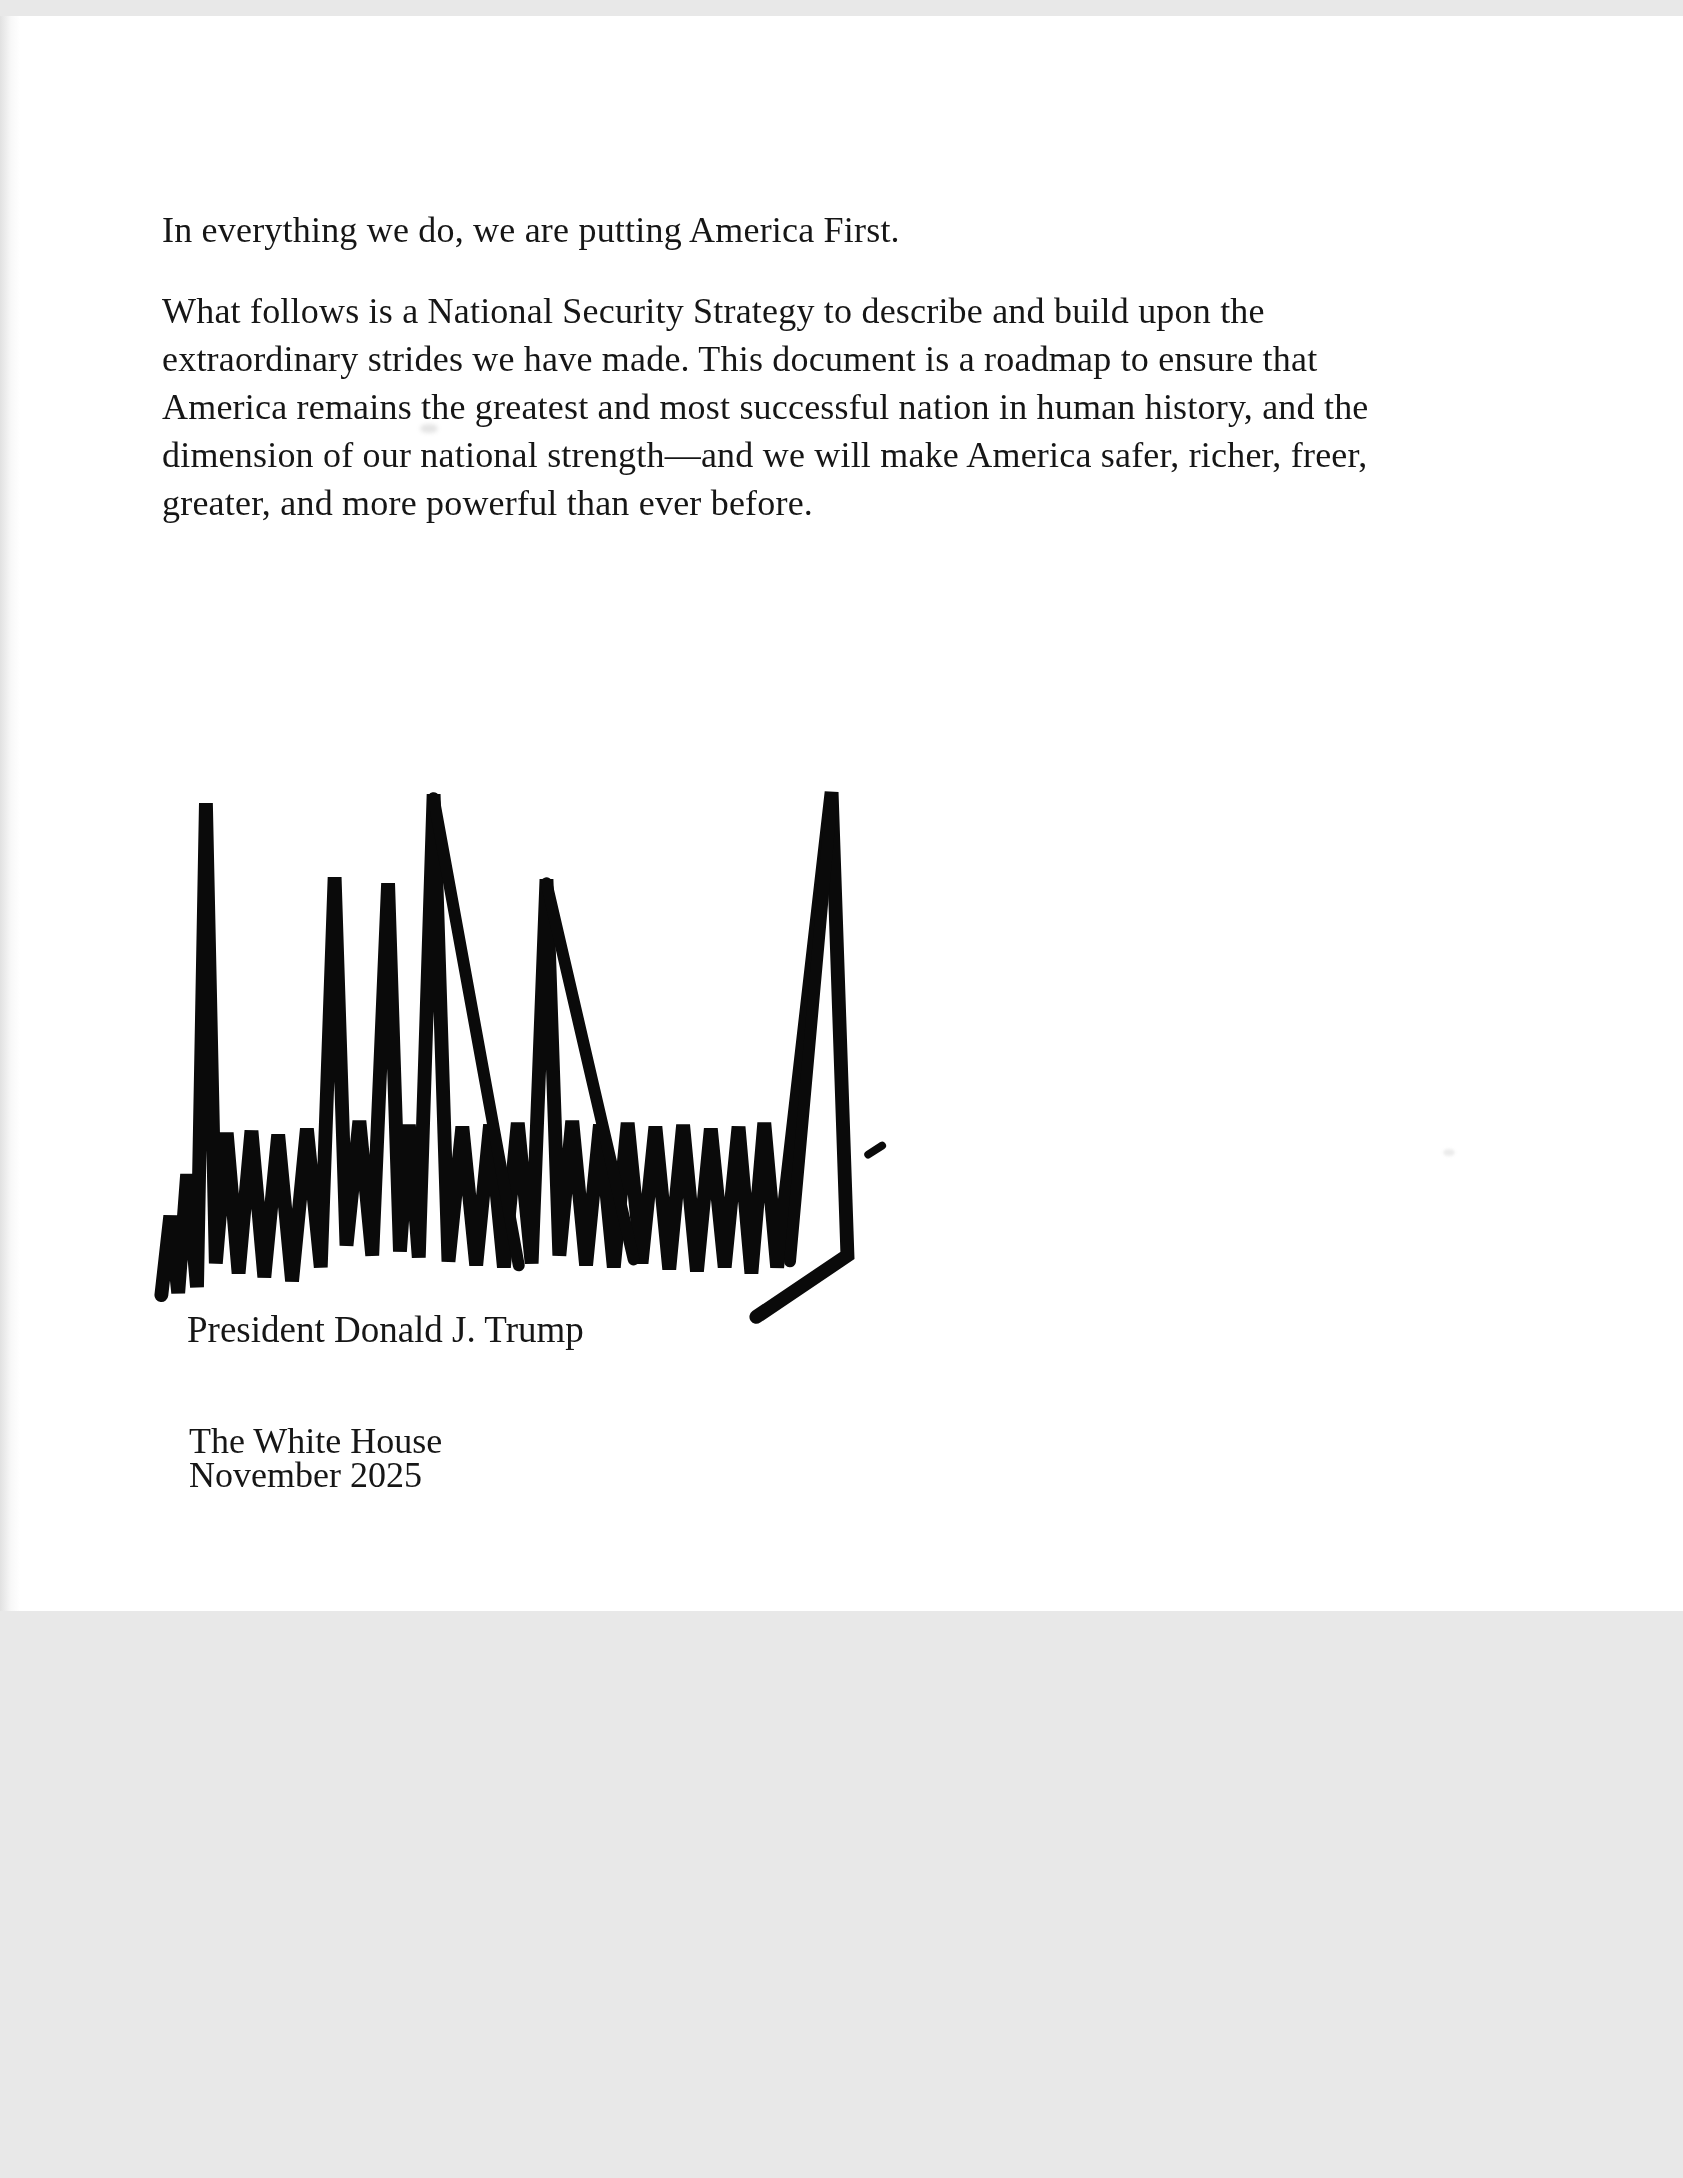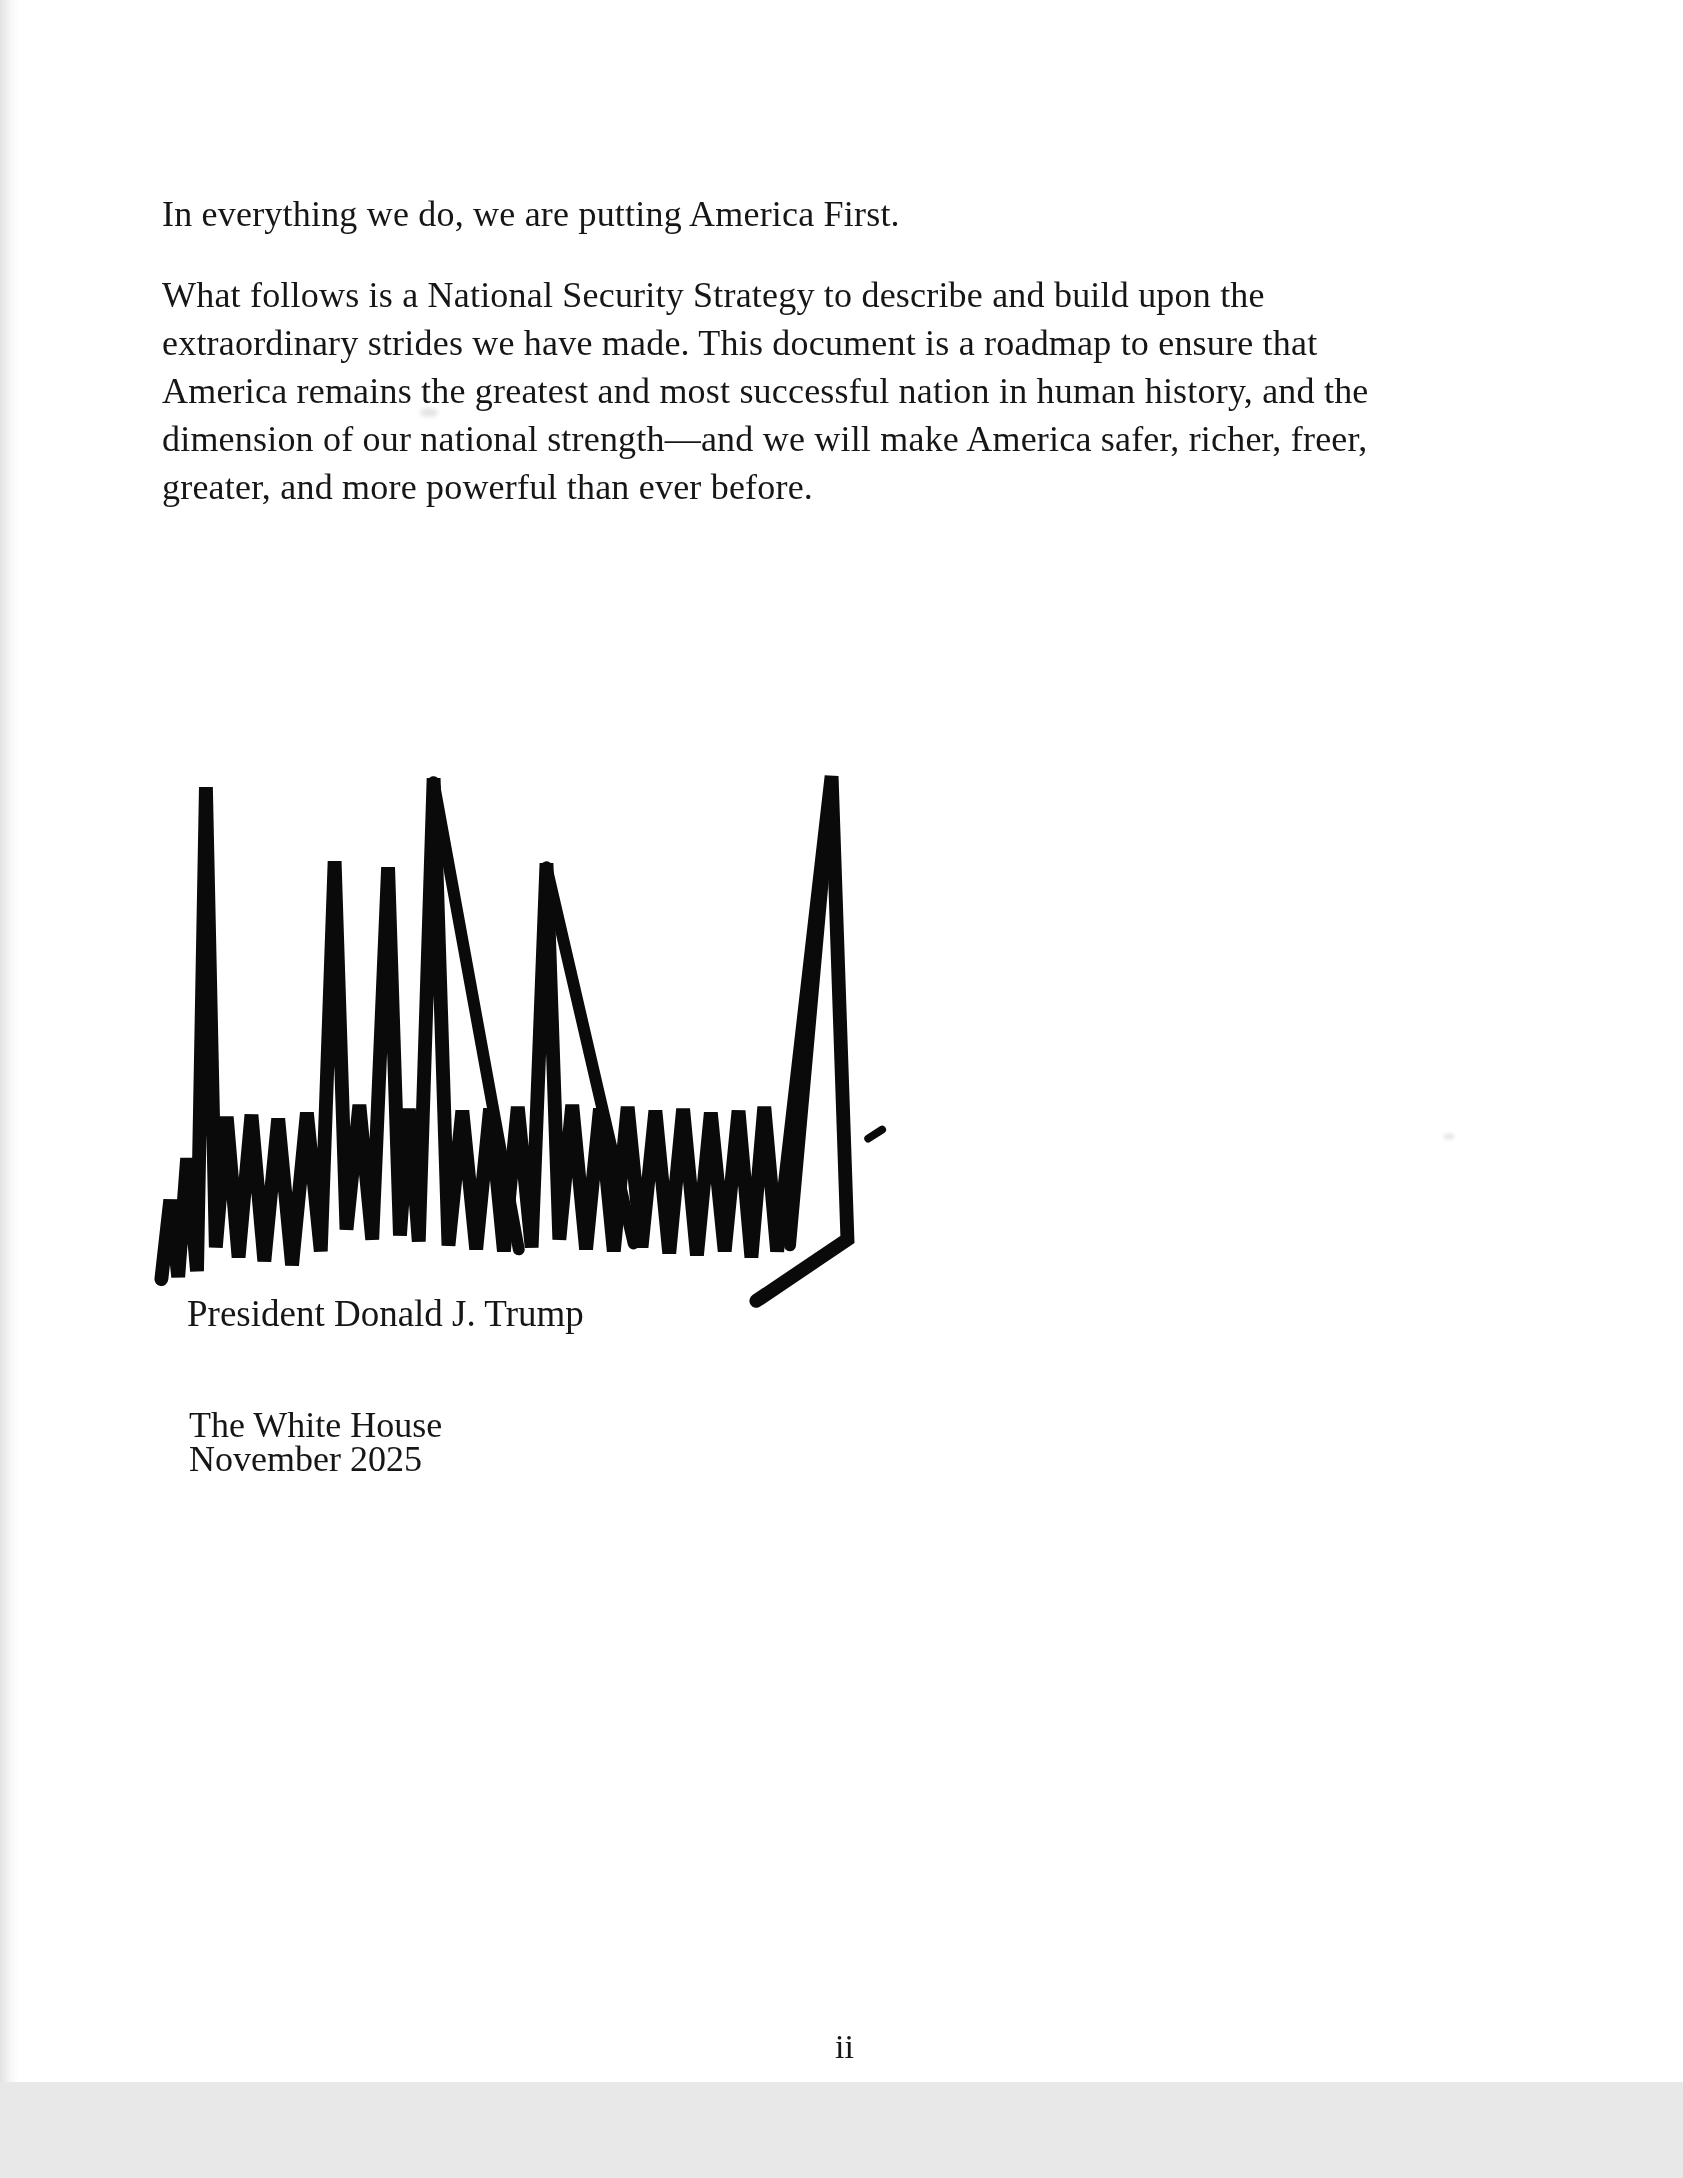--- a/index.html
+++ b/index.html
@@ -1,22 +1,23 @@
 <!DOCTYPE html>
 <html><head>
 <meta charset="utf-8">
 <style>
   html,body{margin:0;padding:0;background:#e8e8e8;}
   .page{
     position:relative;
-    width:1683px;height:2082px;
+    width:1683px;height:1595px;
     background:#ffffff;
     overflow:hidden;
     font-family:"Liberation Serif", serif;
     color:#161616;
+    margin-top:16px;
   }
   .edge-shade{
     position:absolute;left:0;top:0;width:20px;height:2178px;
     background:linear-gradient(90deg, rgba(90,90,90,0.18), rgba(120,120,120,0.05) 55%, rgba(0,0,0,0));
   }
   .para-line, .para-single{
     white-space:nowrap;
     font-size:36px;
     line-height:48px;
     letter-spacing:0.2px;

